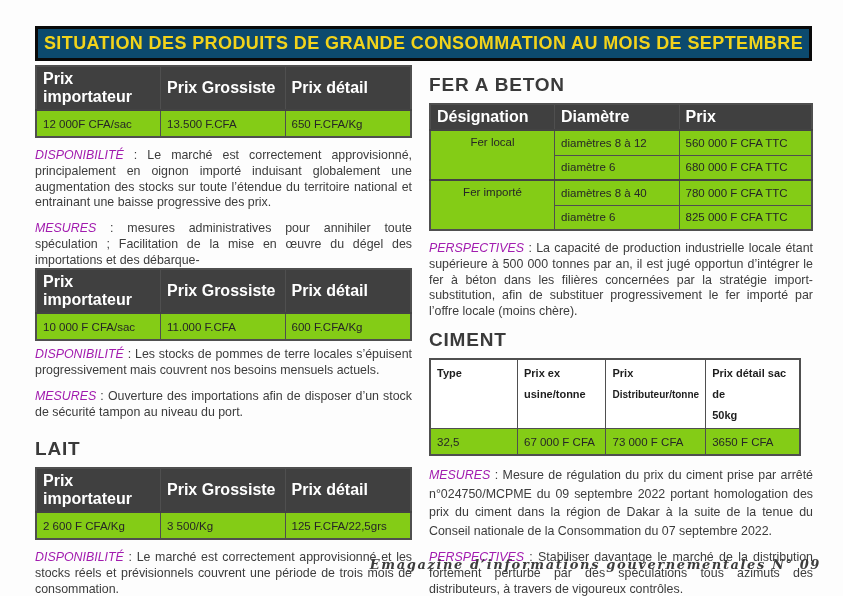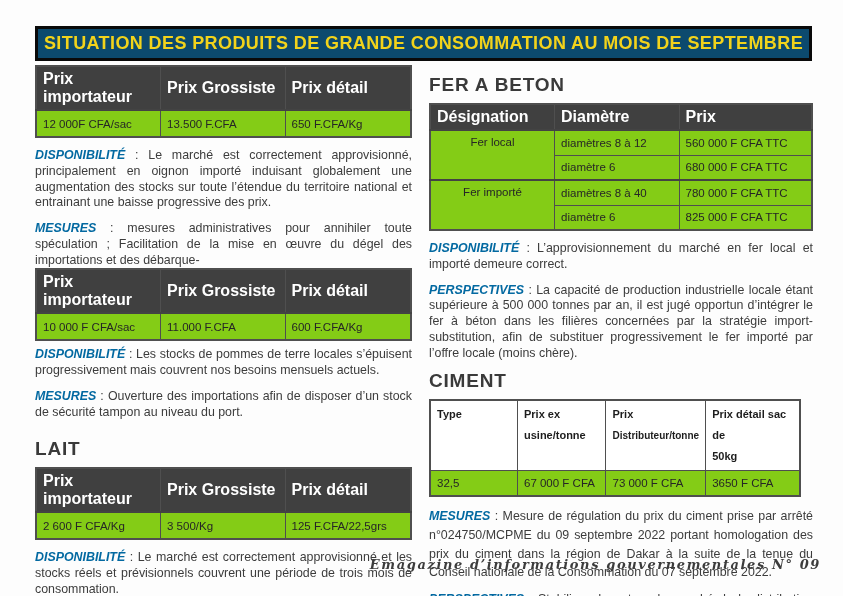--- a/index.html
+++ b/index.html
@@ -39,21 +39,21 @@
   table.fer tbody td { height:25px; }
   td.designation { text-align:center !important; vertical-align:top; padding-top:5px !important;margin-top:6px; }
   tr.group-start td { border-top:2.2px solid #434343; }
   table.ciment thead th {
     background:#ffffff; color:#1d1d1d; vertical-align:top; height:52px;
     font-size:11px; border-bottom:1.6px solid #4f4f4f; line-height:1.9;
   }
   table.ciment tbody td { height:26px; }
   
   p.para { font-size:12.4px; line-height:1.27; text-align:justify; margin:10px 0 0 0; color:#3c3c3c; }
-  p.para .lbl { font-style:italic; font-weight:bold; color:#0369a1; }
+  p.para .lbl { font-style:italic; font-weight:normal; color:#a21caf; }
   p.spaced { line-height:1.5; }
   
   .footer {
     position:absolute; right:22px; bottom:24px;
     font-family:"DejaVu Serif", serif; font-style:italic; font-weight:bold;
     font-size:13px; letter-spacing:1.6px; color:#3c3c3c;
   }
 </style>
 </head>
 <body>
@@ -178,21 +178,20 @@
               <td rowspan="2" class="designation">Fer importé</td>
               <td>diamètres 8 à 40</td>
               <td>780 000 F CFA TTC</td>
             </tr>
             <tr>
               <td>diamètre 6</td>
               <td>825 000 F CFA TTC</td>
             </tr>
           </tbody>
         </table>
-        <p class="para"><span class="lbl">DISPONIBILITÉ</span><span> : L’approvisionnement du marché en fer local et importé demeure correct.</span></p>
         <p class="para"><span class="lbl">PERSPECTIVES</span><span> : La capacité de production industrielle locale étant supérieure à 500 000 tonnes par an, il est jugé opportun d’intégrer le fer à béton dans les filières concernées par la stratégie import-substitution, afin de substituer progressivement le fer importé par l’offre locale (moins chère).</span></p>
       </section>
 
       <section>
         <h2 class="sec" style="">CIMENT</h2>
         <table class="price ciment" style="width:97%">
           <colgroup>
               <col style="width:24%">
               <col style="width:24%">
               <col style="width:26%">

